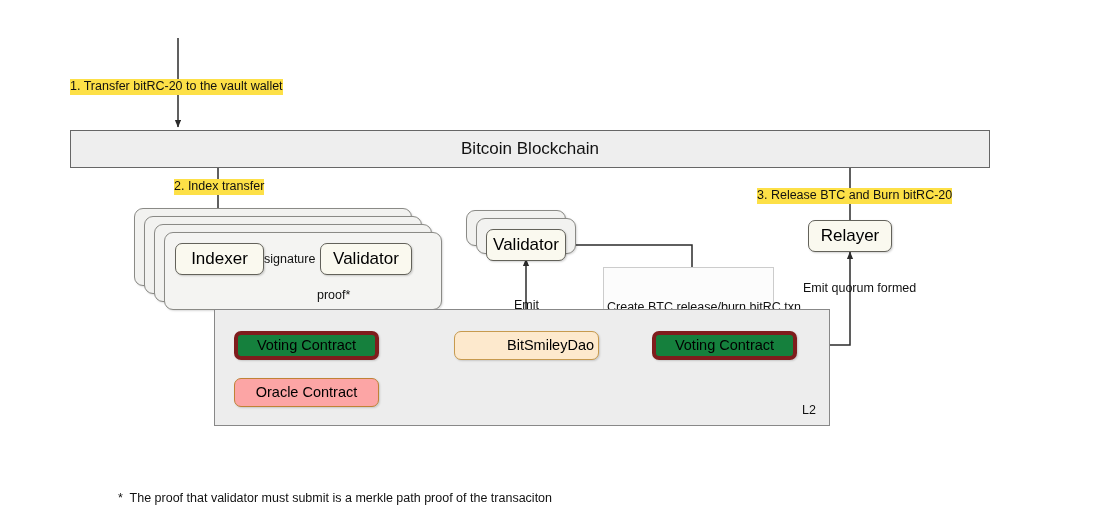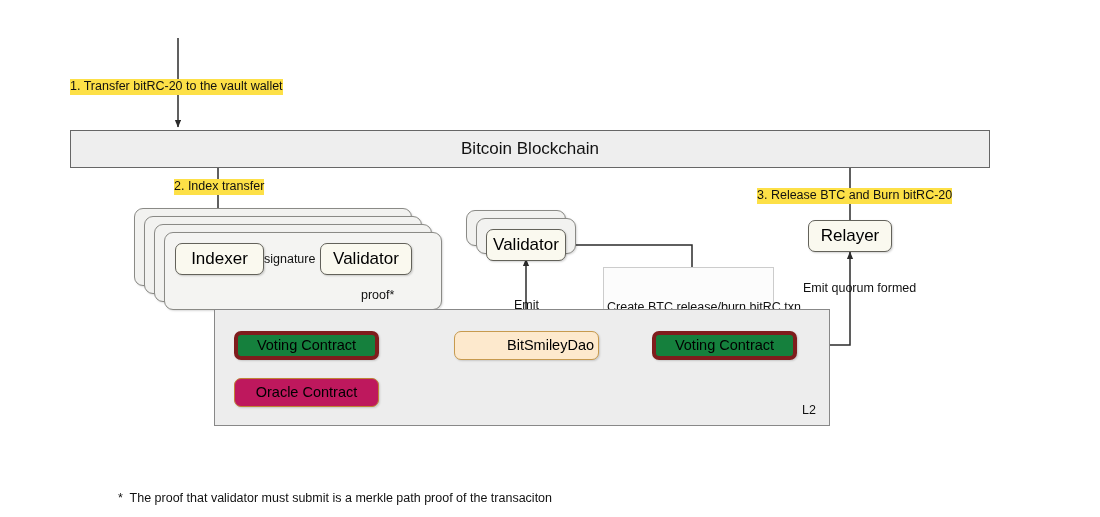--- a/index.html
+++ b/index.html
@@ -66,21 +66,21 @@
   .pill {
     border-radius: 7px;
     font-size: 14.5px;
     box-shadow: 1px 1px 2px rgba(0,0,0,0.16);
   }
   .pill-blue {
     background: #15803d;
     border: 4px solid #7f1d1d;
   }
   .pill-orange-dark {
-    background: #be185d;
+    background: #fca5a5;
     border: 1px solid #c08236;
   }
   .pill-orange-light {
     background: #fde9cd;
     border: 1px solid #c79a4e;
     padding-left: 48px;
   }
   
   .l2-box {
     position: absolute;
@@ -178,21 +178,21 @@
   <div class="node cream" style="left:175px; top:243px; width:89px; height:32px;">
     <span>Indexer</span>
   </div>
 
   <div class="node cream" style="left:320px; top:243px; width:92px; height:32px;">
     <span>Validator</span>
   </div>
 
   <div class="lbl lbl-plain" style="left:264px; top:252px;">signature</div>
 
-  <div class="lbl lbl-plain" style="left:317px; top:288px;margin-left:44px;">proof*</div>
+  <div class="lbl lbl-plain" style="left:317px; top:288px;">proof*</div>
 
   <div class="shell" style="left:466px; top:210px; width:100px; height:36px;"></div>
   <div class="shell" style="left:476px; top:218px; width:100px; height:36px;"></div>
 
   <div class="node cream" style="left:486px; top:229px; width:80px; height:32px;">
     <span>Validator</span>
   </div>
 
   <div class="lbl lbl-plain" style="left:453px; top:267px; width:147px;">
     <div>Emit</div>

